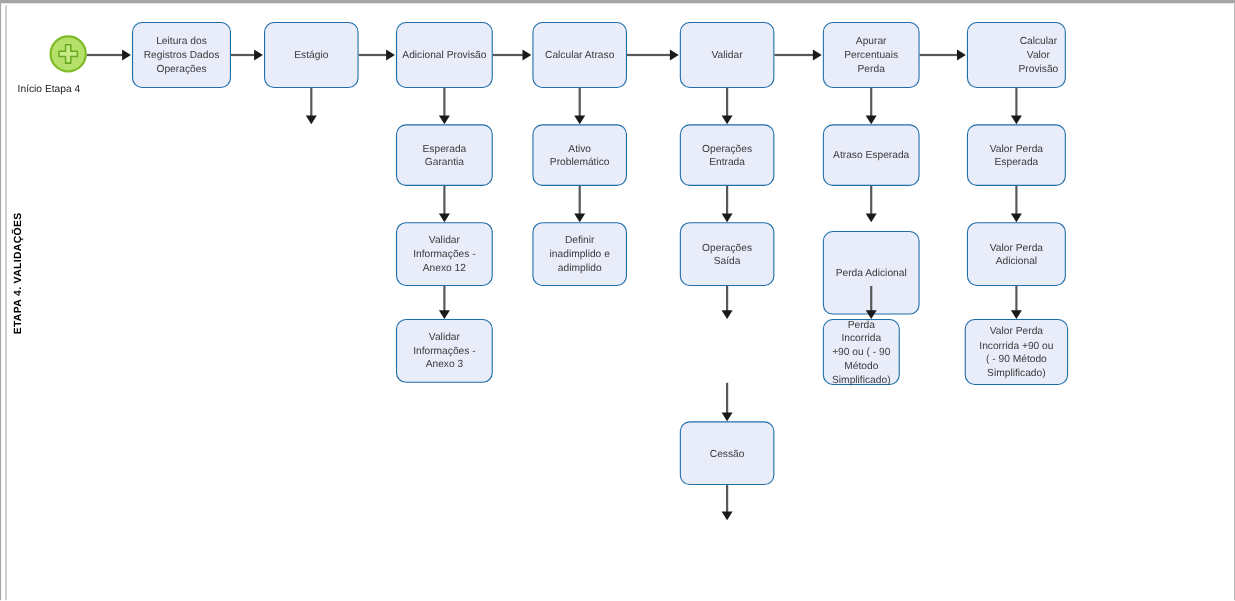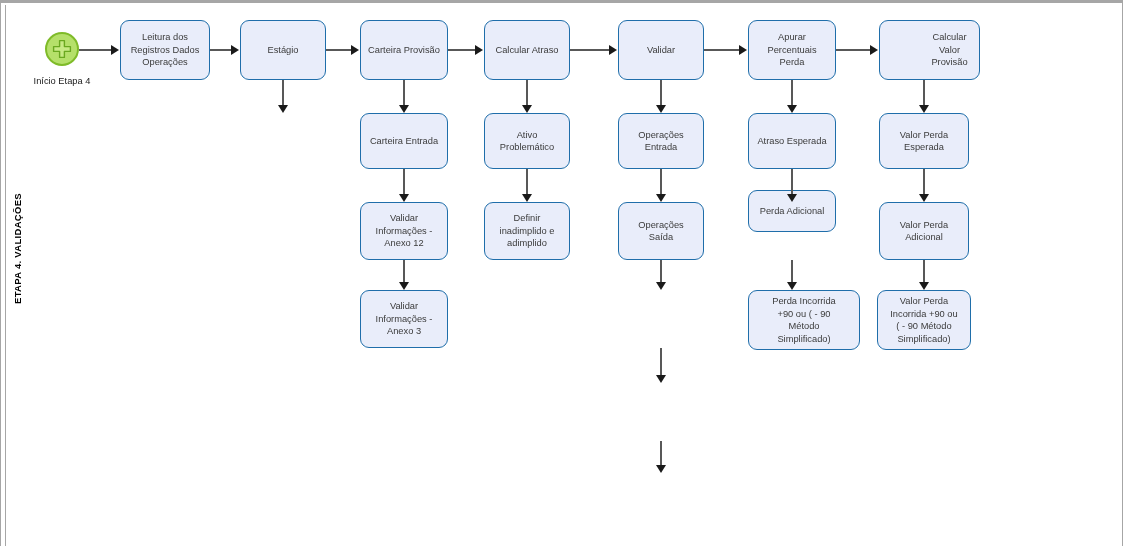--- a/index.html
+++ b/index.html
@@ -90,21 +90,20 @@
     align-items: center;
     justify-content: center;
   }
   .start-event svg { display: block; }
 
   .start-label {
     position: absolute;
     font-size: 9.3px;
     color: #1a1a1a;
     white-space: nowrap;
-    text-align: center;
   }
 
   
   .edge {
     position: absolute;
     background: #585858;
   }
   .edge-h { height: 1.6px; }
   .edge-v { width: 1.6px; }
 
@@ -144,36 +143,36 @@
 
   <div class="node" style="left:120px; top:20px; width:90px; height:60px;">
     <span>Leitura dos<br>Registros Dados<br>Operações</span>
   </div>
 
   <div class="node" style="left:240px; top:20px; width:86px; height:60px;">
     <span>Estágio</span>
   </div>
 
   <div class="node" style="left:360px; top:20px; width:88px; height:60px;">
-    <span>Carteira Provisão</span>
+    <span>Adicional Provisão</span>
   </div>
 
   <div class="node" style="left:484px; top:20px; width:86px; height:60px;">
     <span>Calcular Atraso</span>
   </div>
 
   <div class="node" style="left:618px; top:20px; width:86px; height:60px;">
     <span>Validar</span>
   </div>
 
   <div class="node" style="left:748px; top:20px; width:88px; height:60px;">
     <span>Apurar<br>Percentuais<br>Perda</span>
   </div>
 
-  <div class="node" style="left:879px; top:20px; width:101px; height:60px;padding-left:44px;">
+  <div class="node" style="left:879px; top:20px; width:90px; height:60px;padding-left:44px;">
     <span>Calcular Valor<br>Provisão</span>
   </div>
 
   <div class="edge edge-h" style="left:79px; top:49px; width:33px;"></div>
   <div class="arrowhead arrow-right" style="left:111px; top:45px;"></div>
 
   <div class="edge edge-h" style="left:210px; top:49px; width:23px;"></div>
   <div class="arrowhead arrow-right" style="left:231px; top:45px;"></div>
 
   <div class="edge edge-h" style="left:326px; top:49px; width:26px;"></div>
@@ -188,21 +187,21 @@
   <div class="edge edge-h" style="left:704px; top:49px; width:36px;"></div>
   <div class="arrowhead arrow-right" style="left:739px; top:45px;"></div>
 
   <div class="edge edge-h" style="left:836px; top:49px; width:35px;"></div>
   <div class="arrowhead arrow-right" style="left:870px; top:45px;"></div>
 
   <div class="edge edge-v" style="left:282px; top:80px; width:1.6px; height:26px;"></div>
   <div class="arrowhead arrow-down" style="left:278px; top:105px;"></div>
 
   <div class="node" style="left:360px; top:113px; width:88px; height:56px;">
-    <span>Carteira Entrada</span>
+    <span>Esperada Garantia</span>
   </div>
   <div class="edge edge-v" style="left:403px; top:80px; height:26px;"></div>
   <div class="arrowhead arrow-down" style="left:399px; top:105px;"></div>
 
   <div class="node" style="left:360px; top:202px; width:88px; height:58px;">
     <span>Validar<br>Informações -<br>Anexo 12</span>
   </div>
   <div class="edge edge-v" style="left:403px; top:169px; height:26px;"></div>
   <div class="arrowhead arrow-down" style="left:399px; top:194px;"></div>
 
@@ -232,39 +231,42 @@
 
   <div class="node" style="left:618px; top:202px; width:86px; height:58px;">
     <span>Operações<br>Saída</span>
   </div>
   <div class="edge edge-v" style="left:660px; top:169px; height:26px;"></div>
   <div class="arrowhead arrow-down" style="left:656px; top:194px;"></div>
 
   <div class="edge edge-v" style="left:660px; top:260px; height:23px;"></div>
   <div class="arrowhead arrow-down" style="left:656px; top:282px;"></div>
 
+  <div class="node" style="left:618px; top:383px; width:86px; height:58px;">
+    <span>Cessão</span>
+  </div>
   <div class="edge edge-v" style="left:660px; top:348px; height:28px;"></div>
   <div class="arrowhead arrow-down" style="left:656px; top:375px;"></div>
 
   <div class="edge edge-v" style="left:660px; top:441px; height:25px;"></div>
   <div class="arrowhead arrow-down" style="left:656px; top:465px;"></div>
 
   <div class="node" style="left:748px; top:113px; width:88px; height:56px;">
     <span>Atraso Esperada</span>
   </div>
   <div class="edge edge-v" style="left:791px; top:80px; height:26px;"></div>
   <div class="arrowhead arrow-down" style="left:787px; top:105px;"></div>
 
-  <div class="node" style="left:748px; top:190px; width:88px; height:42px;">
+  <div class="node" style="left:748px; top:210px; width:88px; height:76px;">
     <span>Perda Adicional</span>
   </div>
   <div class="edge edge-v" style="left:791px; top:169px; height:26px;"></div>
   <div class="arrowhead arrow-down" style="left:787px; top:194px;"></div>
 
-  <div class="node" style="left:748px; top:290px; width:112px; height:60px;">
+  <div class="node" style="left:748px; top:290px; width:70px; height:60px;">
     <span>Perda Incorrida<br>+90 ou  ( - 90<br>Método<br>Simplificado)</span>
   </div>
   <div class="edge edge-v" style="left:791px; top:260px; height:23px;"></div>
   <div class="arrowhead arrow-down" style="left:787px; top:282px;"></div>
 
   <div class="node" style="left:879px; top:113px; width:90px; height:56px;">
     <span>Valor Perda<br>Esperada</span>
   </div>
   <div class="edge edge-v" style="left:923px; top:80px; height:26px;"></div>
   <div class="arrowhead arrow-down" style="left:919px; top:105px;"></div>

